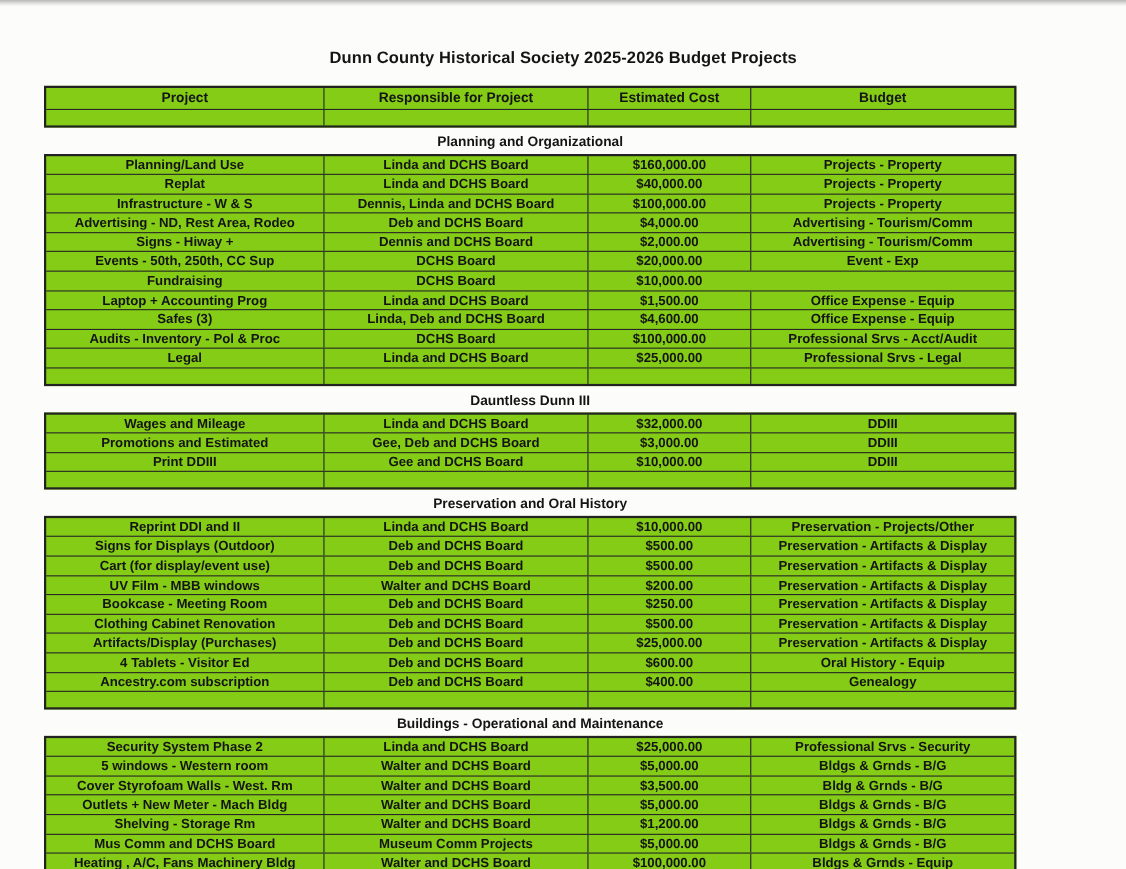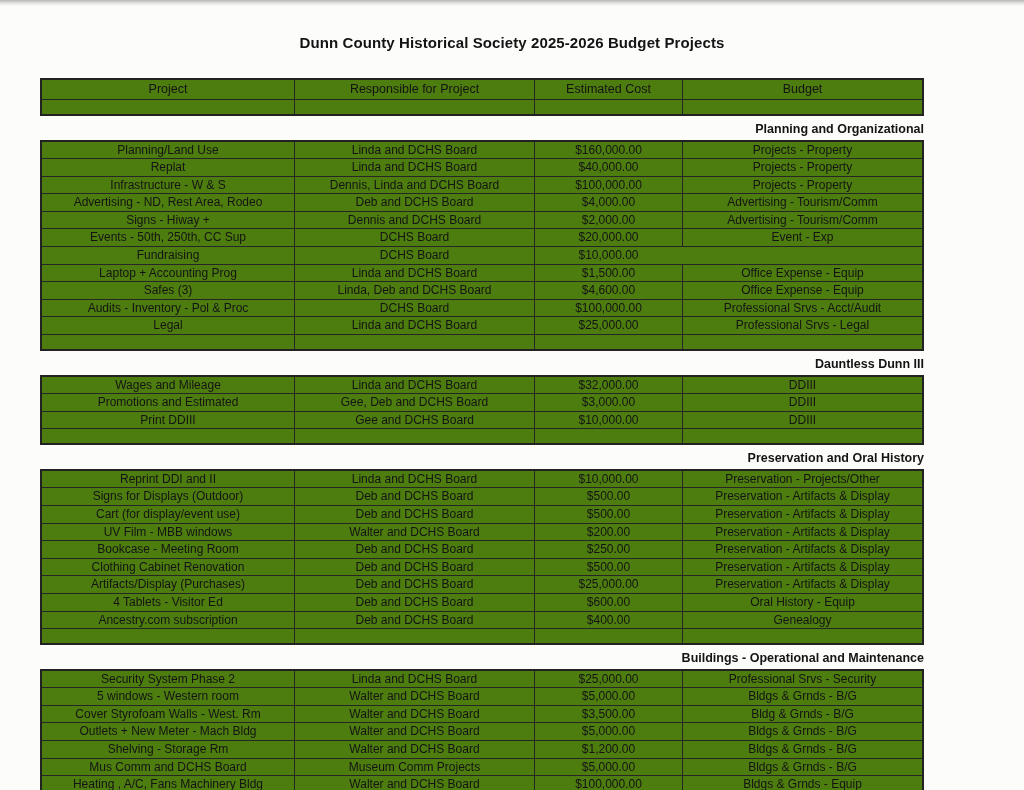--- a/index.html
+++ b/index.html
@@ -14,37 +14,38 @@
     width:1024px;height:790px;
     background:#fcfcfb;
     overflow:hidden;
   }
   
   .scan-edge{
     position:absolute;top:0;left:0;width:1024px;height:6px;
     background:linear-gradient(#b7b7b4,#e9e9e7 60%,rgba(252,252,251,0));
   }
   .title{
-    margin:4px;
+    margin:14px;
     padding-top:30px;
     text-align:center;
     font-size:15px;
     font-weight:600;
     letter-spacing:.1px;
   }
   .table-area{
     position:absolute;
     left:40px;top:78px;
     width:884px;
   }
   .block{
     border:2px solid #222;
-    background:#4d7c0f;
+    background:#84cc16;
     box-sizing:border-box;
     width:884px;
+    font-weight:bold;
   }
   .row{
     display:grid;
     grid-template-columns:252px 240px 148px 240px;
     box-sizing:border-box;
   }
   .row + .row{border-top:1.4px solid #262626;}
   .cell{
     text-align:center;
     font-size:12px;
@@ -53,21 +54,21 @@
     overflow:hidden;
     white-space:nowrap;
     box-sizing:border-box;
   }
   .cell + .cell{border-left:1.4px solid #262626;}
   .header-row .cell{
     height:19px;line-height:19px;font-size:12.5px;
   }
   .empty-row .cell{height:13.5px;line-height:13.5px;}
   .section-heading{
-    text-align:right;
+    text-align:center;
     font-size:12.5px;
     font-weight:600;
     line-height:15px;
     margin:6px 0 3px 0;
   }
   .header-block{margin-bottom:0;}
 </style>
 </head>
 <body>
 

